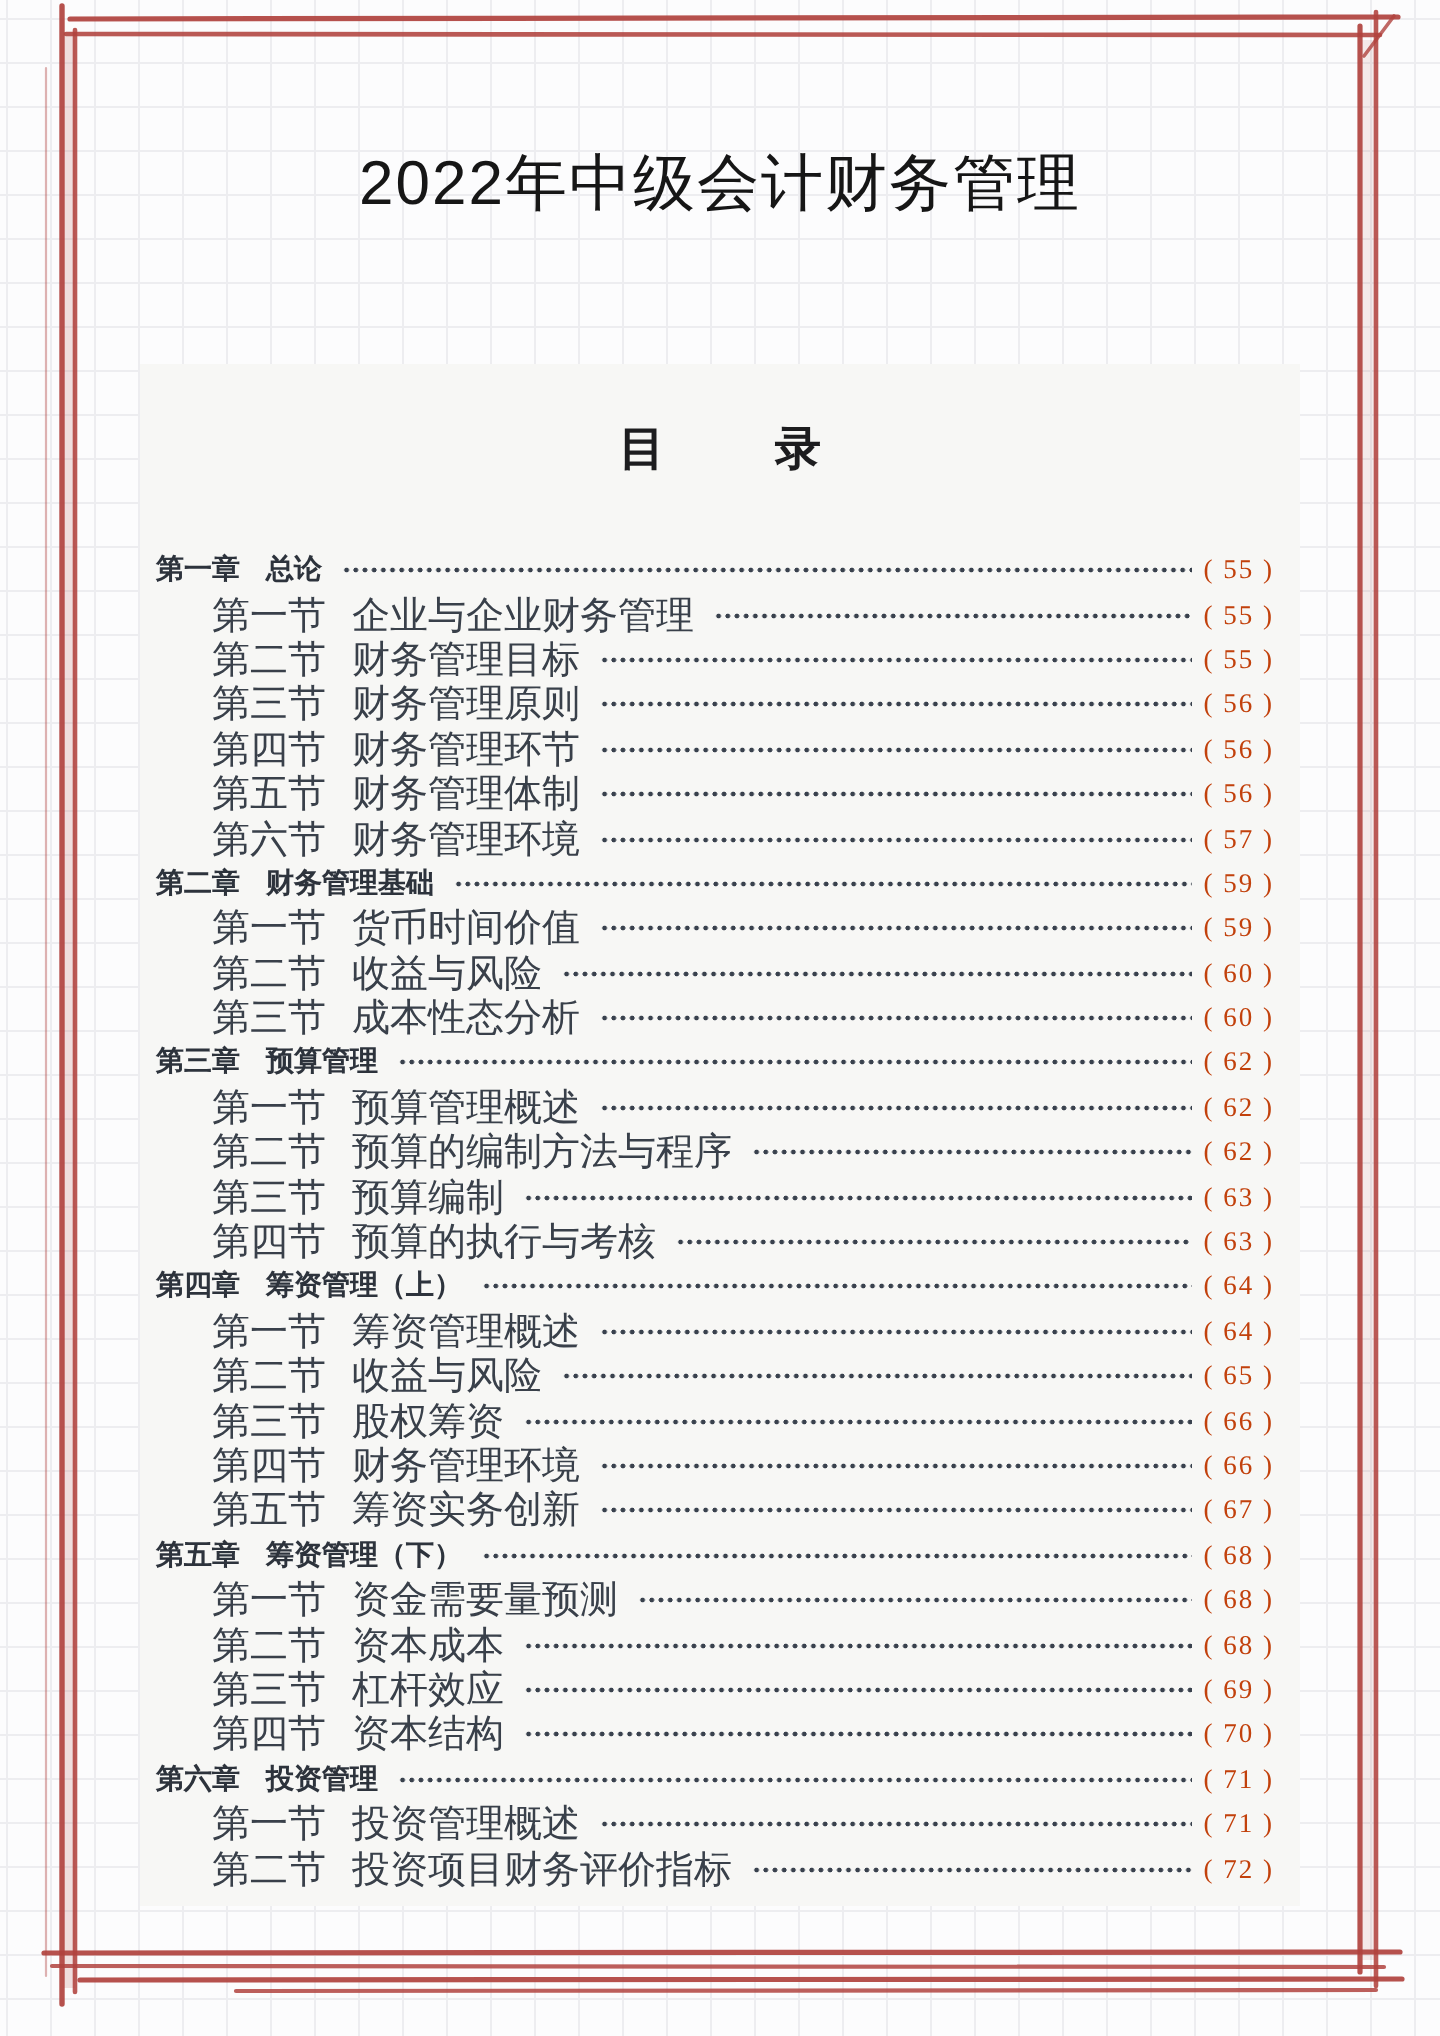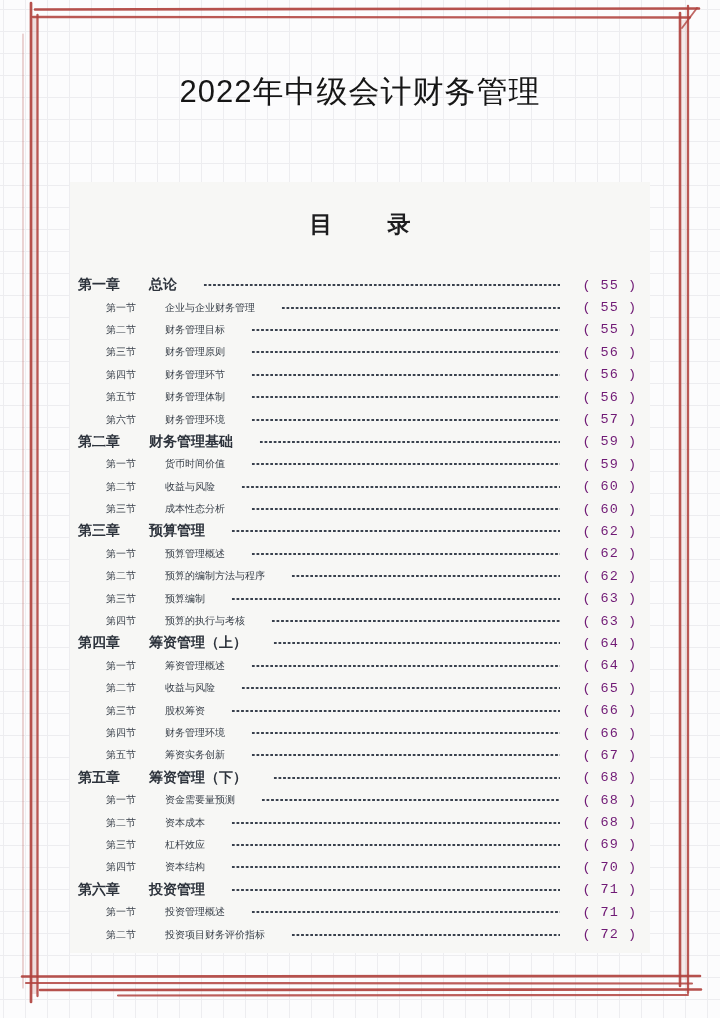--- a/index.html
+++ b/index.html
@@ -28,44 +28,44 @@
     box-sizing:border-box;
   }
   .toc-heading{
     margin-top:27px;
     display:flex;justify-content:center;column-gap:55px;
     font-size:23px;font-weight:700;color:#1d1d1f;
   }
   .toc-list{margin-top:34px;}
   .toc-row{
     height:22.4px;display:flex;align-items:center;
-    box-sizing:border-box;padding-right:13px;color:#333a44;gap:16px;
+    box-sizing:border-box;padding-right:13px;color:#333a44;
   }
   .lv-chapter{padding-left:8px;}
   .lv-chapter .toc-num,.lv-chapter .toc-title{
     font-weight:700;font-size:14px;color:#2d333c;
     font-family:"Liberation Sans",sans-serif;
   }
   .lv-section{padding-left:36px;}
   .lv-section .toc-num,.lv-section .toc-title{
-    font-size:10px;color:#39404a;
+    font-size:19px;color:#39404a;
     font-family:"Liberation Serif",serif;
   }
   .toc-num{margin-right:13px;white-space:nowrap;}
   .toc-title{white-space:nowrap;}
   .toc-leader{
     flex:1;height:14px;margin-left:10px;margin-right:6px;
     background-image:radial-gradient(circle,#39414d 1.05px,transparent 1.35px);
     background-size:4.6px 14px;
     background-position:0 56%;
     background-repeat:repeat-x;
   }
   .toc-page{
-    font-family:Liberation Mono, monospace;
-    font-size:13.5px;color:#701a75;
+    font-family:Liberation Serif, serif;
+    font-size:13.5px;color:#c2410c;
     white-space:pre;letter-spacing:1px;
   }
 </style>
 </head>
 <body>
 
 <svg class="frame" viewBox="0 0 720 1018" xmlns="http://www.w3.org/2000/svg">
   <g stroke="#b0423e" fill="none" stroke-linecap="round">
 
     <rect x="31.5" y="16" width="6" height="978" fill="#b0423e" stroke="none" opacity="0.16"></rect>

